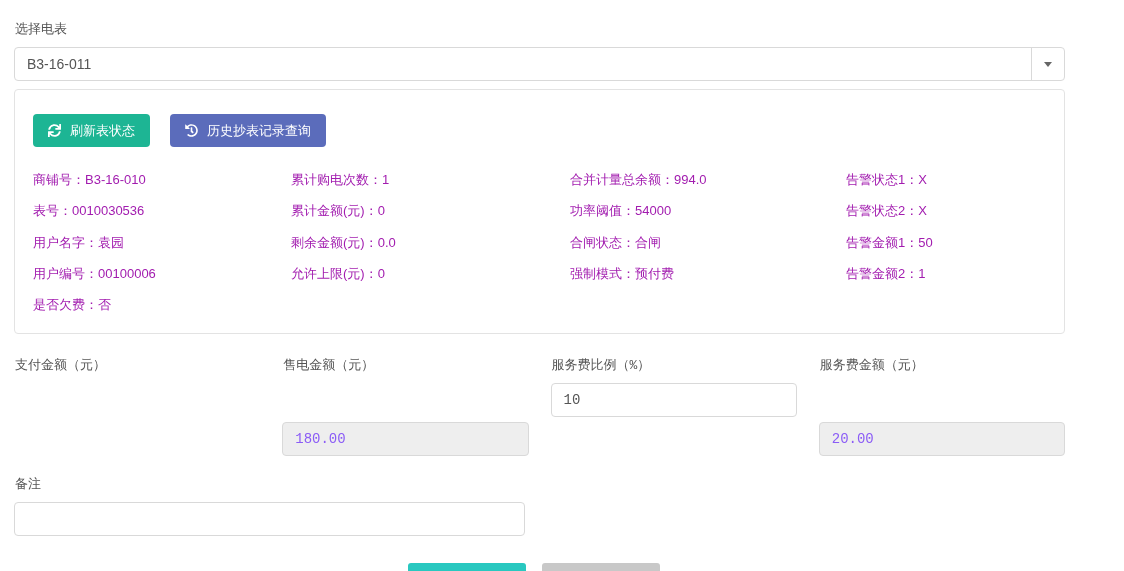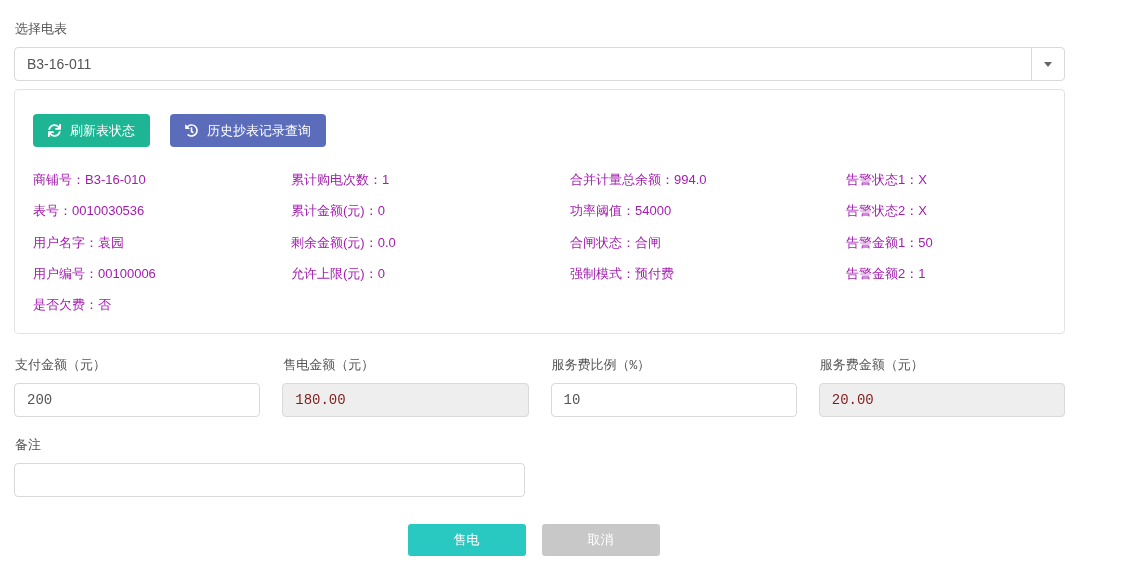--- a/index.html
+++ b/index.html
@@ -68,21 +68,21 @@
     display: grid; grid-template-columns: 1fr 1fr;
     column-gap: 30px; margin-top: 19px;
   }
   .field-label { display: block; font-size: 13px; color: #555; margin-bottom: 9px; margin-left: 1px; }
   .input {
     width: 100%; height: 34px;
     border: 1px solid #d9d9d9; border-radius: 4px;
     padding: 0 12px; font-size: 14px; color: #555;
     background: #fff; font-family: inherit; outline: none;
   }
-  .input:disabled { background: #eee; color: #7f1d1d; opacity: 1; }
+  .input:disabled { background: #eee; color: #8b5cf6; opacity: 1; margin-top: 39px; }
   .select-wrap { position: relative; }
   select.input { appearance: none; -webkit-appearance: none; padding-right: 30px; cursor: pointer; }
   .chevron {
     position: absolute; right: 14px; top: 12px;
     width: 7px; height: 7px;
     border-right: 1.6px solid #444; border-bottom: 1.6px solid #444;
     transform: rotate(45deg); pointer-events: none;
   }
 
   
@@ -155,21 +155,20 @@
         <div class="info-item"><span>告警状态2</span><span>：</span><span>X</span></div>
         <div class="info-item"><span>告警金额1</span><span>：</span><span>50</span></div>
         <div class="info-item"><span>告警金额2</span><span>：</span><span>1</span></div>
       </div>
     </div>
   </div>
 
   <div class="form-row1">
     <div class="field">
       <label class="field-label">支付金额（元）</label>
-      <input class="input" type="text" value="200" style="">
     </div>
     <div class="field">
       <label class="field-label">售电金额（元）</label>
       <input class="input" type="text" disabled="" value="180.00" style="">
     </div>
     <div class="field">
       <label class="field-label">服务费比例（%）</label>
       <input class="input" type="text" value="10" style="">
     </div>
     <div class="field">

